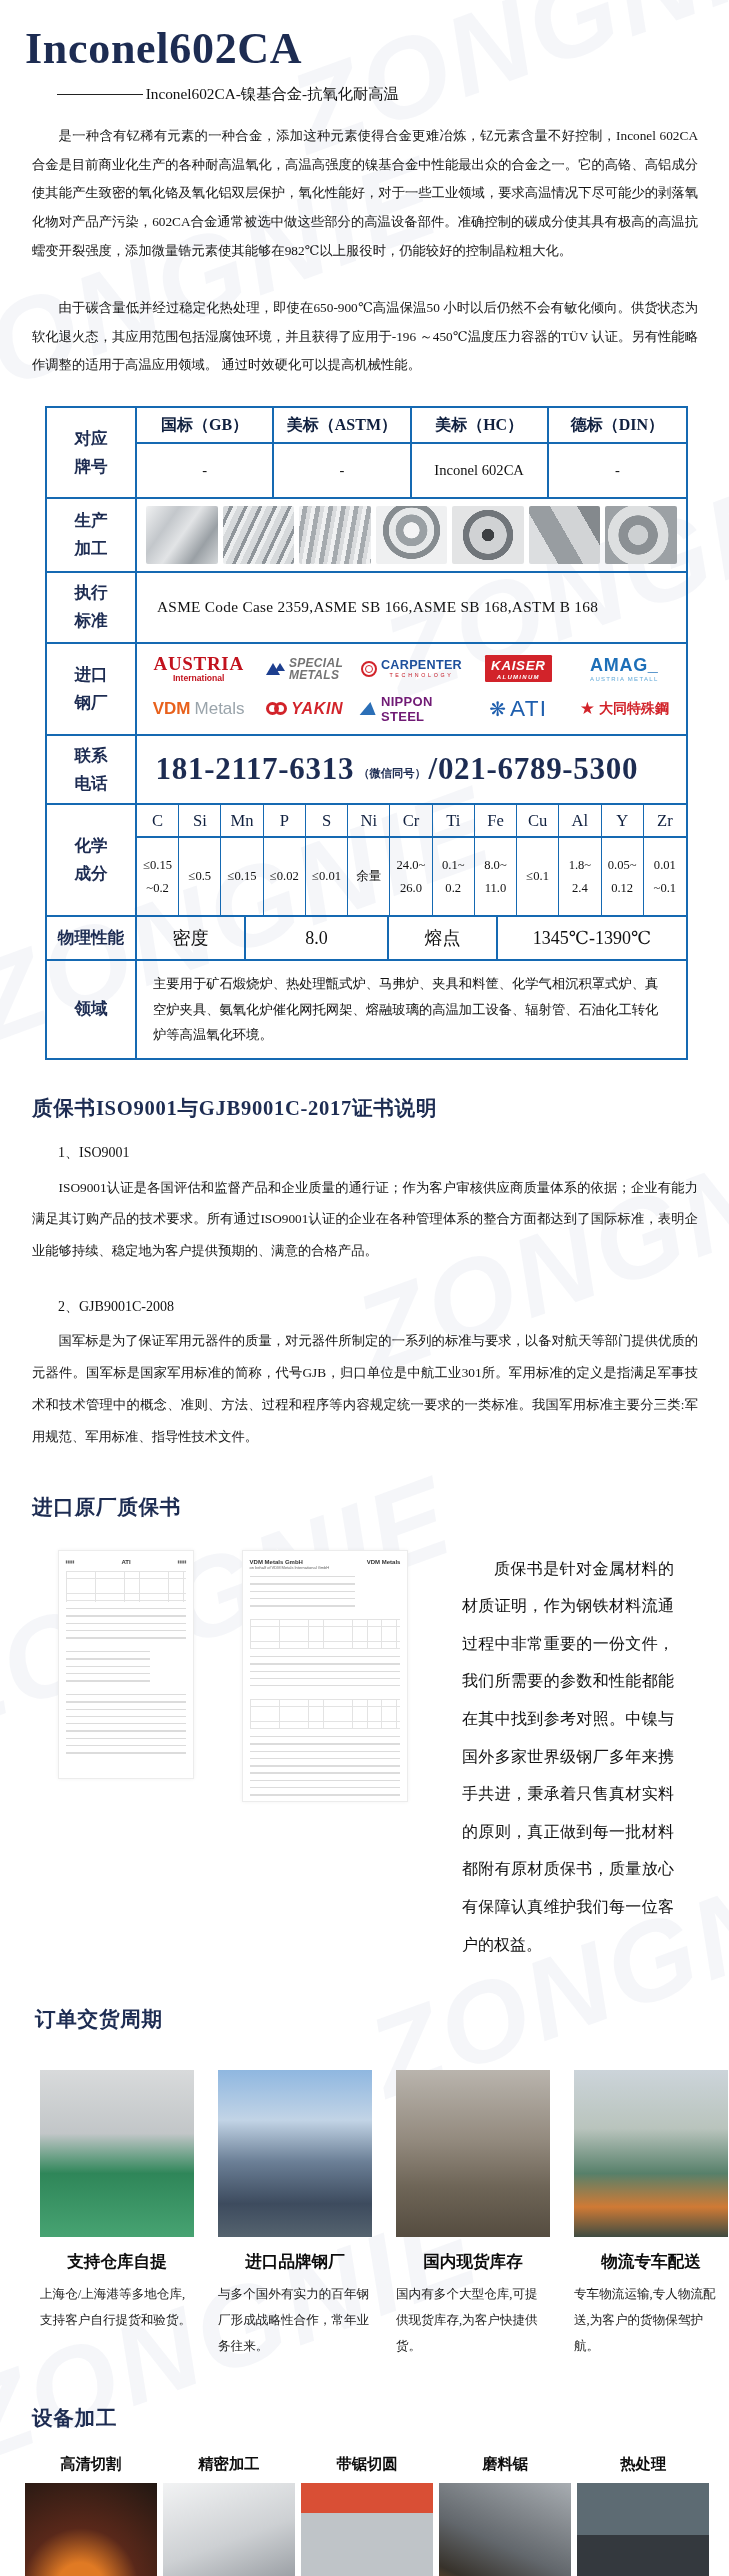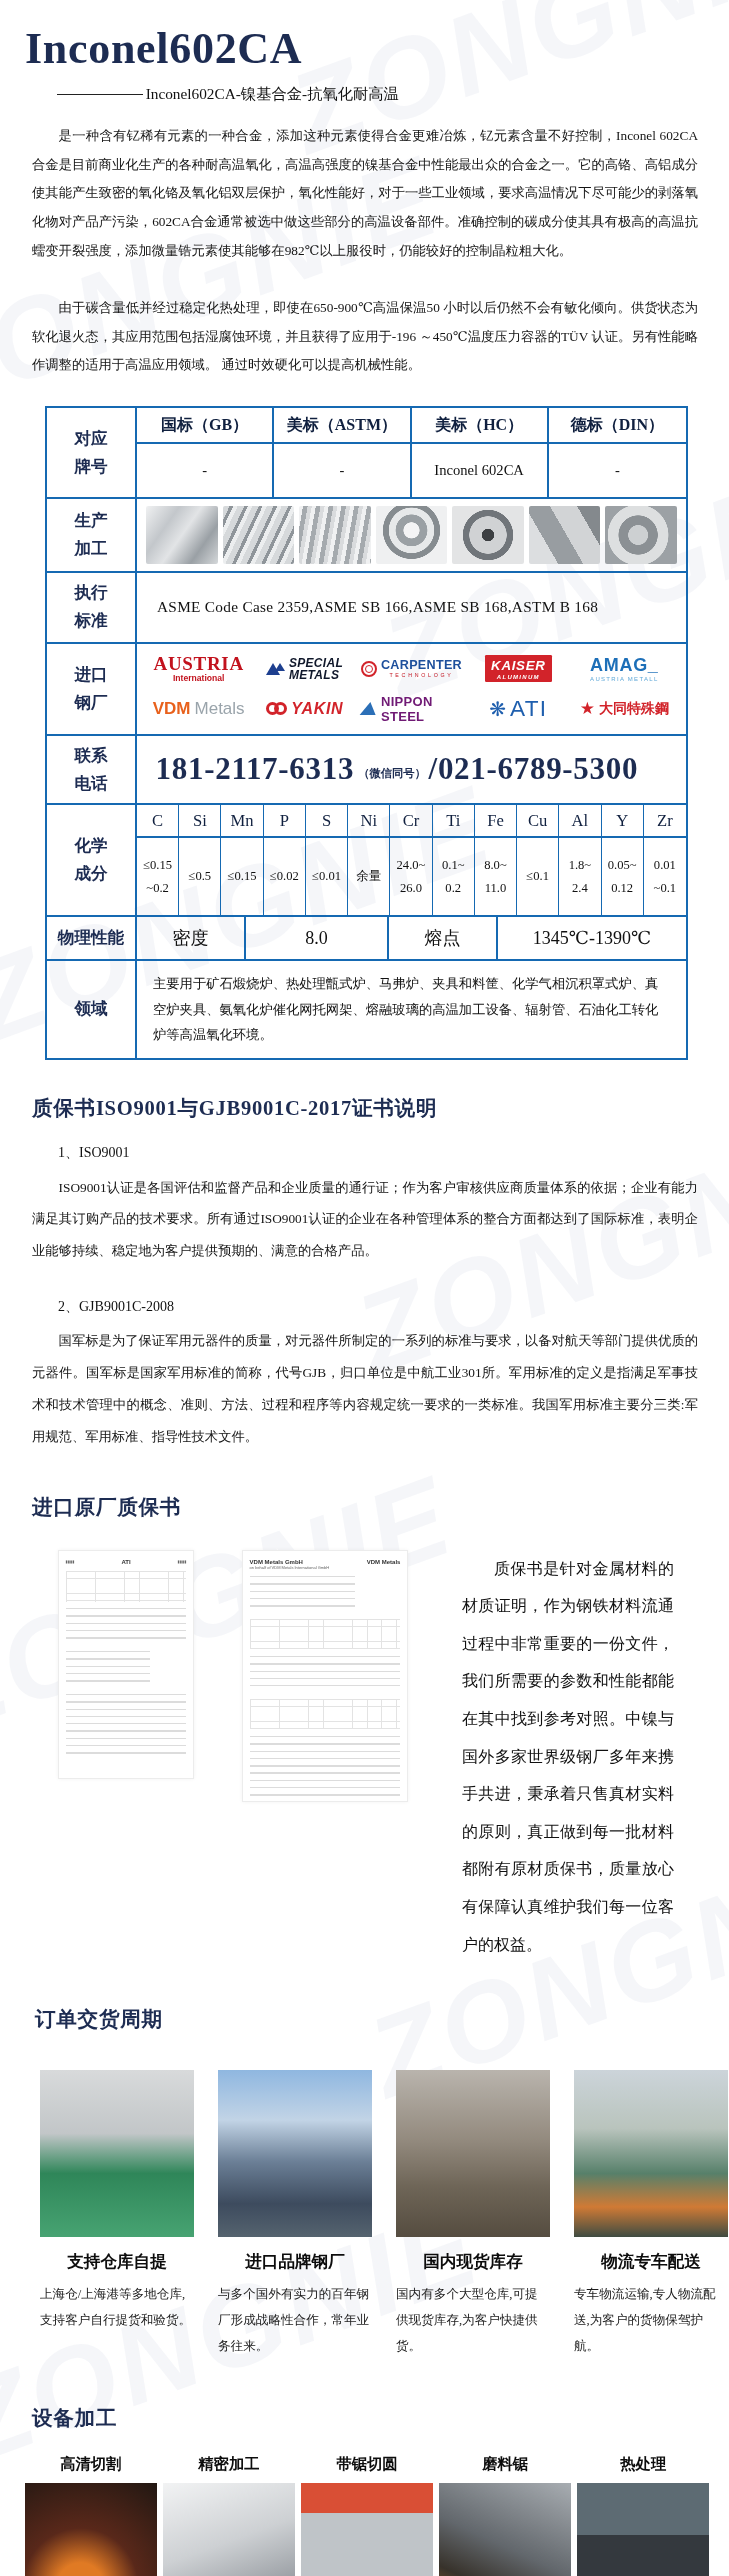--- a/index.html
+++ b/index.html
@@ -53,21 +53,21 @@
   .std-text { font-size:15.3px; color:#111; letter-spacing:0.3px; }
 
   .mills { display:grid; grid-template-columns:repeat(5,1fr); row-gap:10.6px; column-gap:6.6px; padding:10.6px 12px; align-items:center; }
   .mill { display:flex; align-items:center; justify-content:center; gap:4px; min-height:29px; font-family:"Liberation Sans",sans-serif; }
   .mill .stack { display:flex; flex-direction:column; align-items:center; line-height:1; }
   .lg-haynes .l1 { color:#c2121d; font-family:"Liberation Serif",serif; font-weight:700; font-size:19px; letter-spacing:0.7px; }
   .lg-haynes .l2 { color:#c2121d; font-weight:700; font-size:8.6px; margin-top:1.3px; }
   .tri { width:0; height:0; border-left:7.3px solid transparent; border-right:7.3px solid transparent; border-bottom:12px solid #1d3f8f; }
   .tri.small { border-left-width:5.3px; border-right-width:5.3px; border-bottom-width:8.6px; margin-left:-5.3px; }
   .lg-special .stack { align-items:flex-start; }
-  .lg-special .l1, .lg-special .l2 { color:#0f172a; font-weight:800; font-style:italic; font-size:12px; letter-spacing:0.3px; }
+  .lg-special .l1, .lg-special .l2 { color:#737373; font-weight:800; font-style:italic; font-size:12px; letter-spacing:0.3px; }
   .ring-icon { width:16px; height:16px; border:2.7px solid #d2232a; border-radius:50%; position:relative; }
   .ring-icon::after { content:""; position:absolute; inset:2px; border:1.3px solid #d2232a; border-radius:50%; }
   .lg-carpenter .l1 { color:#1d4f9c; font-weight:600; font-size:12.6px; letter-spacing:0.3px; }
   .lg-carpenter .l2 { color:#c2121d; font-size:5.3px; letter-spacing:2.7px; margin-top:2px; }
   .kaiser-box { background:#d2232a; color:#fff; padding:3.3px 6.6px 2.7px; border-radius:1.3px; text-align:center; }
   .kaiser-box .l1 { font-style:italic; font-weight:800; font-size:13.3px; letter-spacing:0.7px; display:block; }
   .kaiser-box .l2 { font-style:italic; font-weight:700; font-size:6px; letter-spacing:1.3px; display:block; margin-top:0.7px; }
   .lg-amag .l1 { color:#1d6fb8; font-weight:800; font-size:18px; letter-spacing:0.7px; }
   .lg-amag .l2 { color:#5fa8d8; font-size:6px; letter-spacing:1.3px; margin-top:2px; }
   .lg-vdm .v { color:#e8611c; font-size:17px; font-weight:600; }

